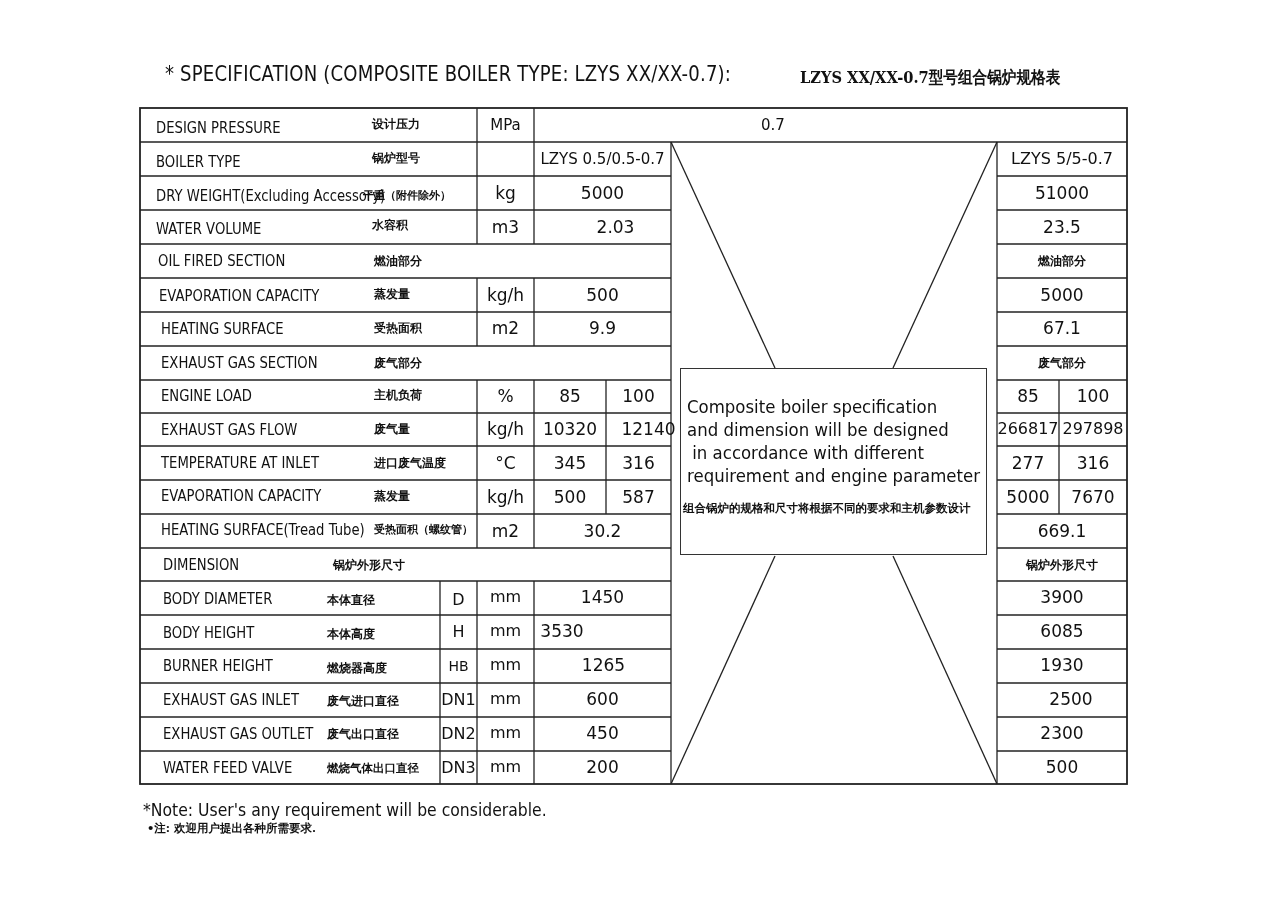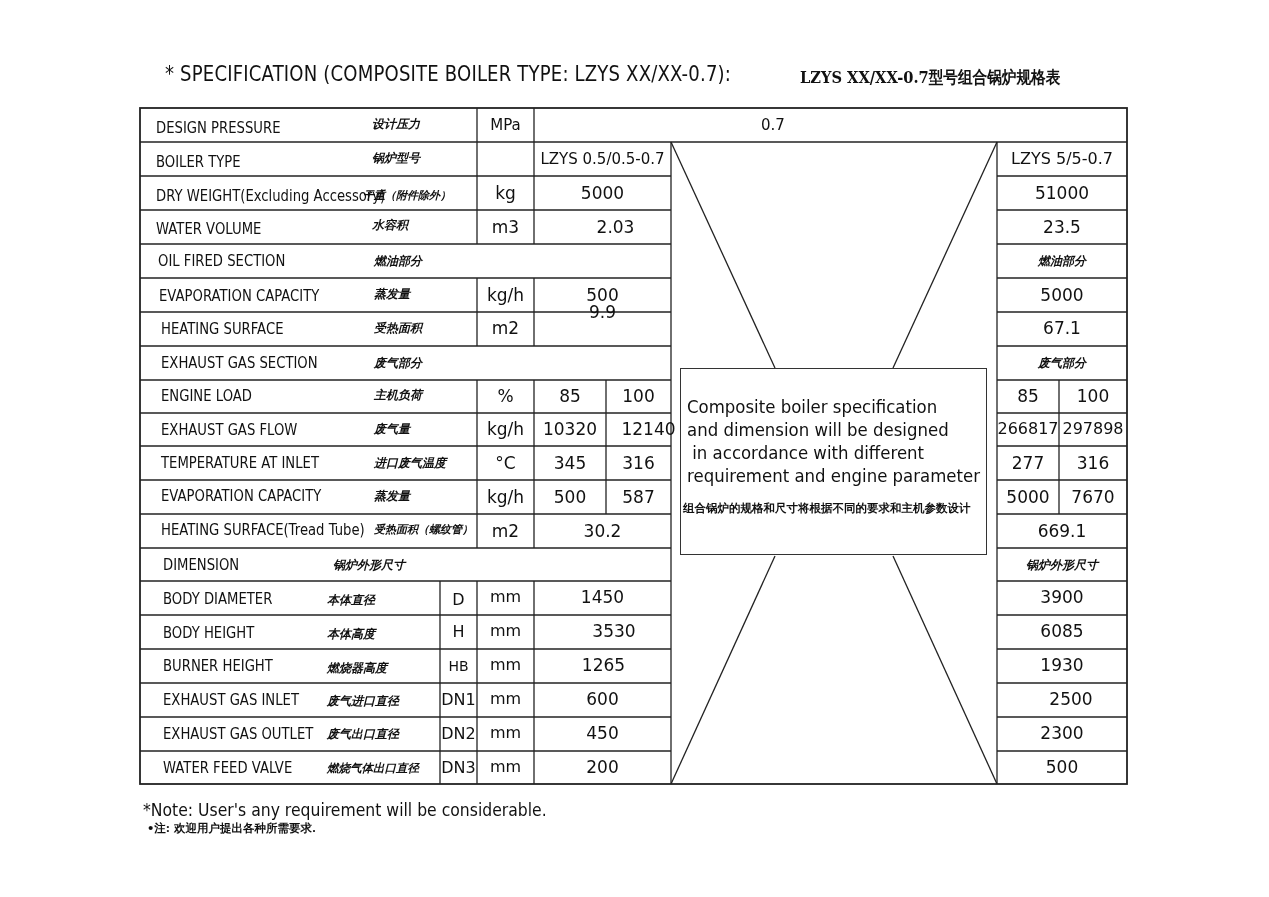--- a/index.html
+++ b/index.html
@@ -6,21 +6,21 @@
   body { width:1269px; height:897px; position:relative; overflow:hidden;
          font-family:"DejaVu Sans", sans-serif; color:#111; }
   .title { position:absolute; left:165px; top:62px; font-size:21px; letter-spacing:0.2px;
            font-family:"DejaVu Sans", sans-serif; transform:scaleX(0.86); transform-origin:left; white-space:nowrap; }
   .title-cn { position:absolute; left:800px; top:66px; font-size:17px; font-weight:bold;
               font-family:"DejaVu Serif", serif; white-space:nowrap; transform:scaleX(0.86); transform-origin:left; }
   .grid { position:absolute; left:0; top:0; width:1269px; height:897px; }
   .t { position:absolute; font-size:15px; white-space:nowrap; line-height:18px;
        transform:scaleX(0.88); transform-origin:left center; }
   .cn { position:absolute; font-size:12px; font-weight:bold; white-space:nowrap; line-height:16px;
-        font-family:"DejaVu Serif", serif;font-style:italic; }
+        font-family:"DejaVu Serif", serif; }
   .v { position:absolute; font-size:17px; text-align:center; line-height:20px; white-space:nowrap; }
   .note-box { position:absolute; left:680px; top:368px; width:307px; height:187px;
               background:#fff; border:1px solid #333; box-sizing:border-box; }
   .note-en { position:absolute; left:6px; top:26px; font-size:18px; line-height:23px; white-space:pre;
              transform:scaleX(0.92); transform-origin:left; }
   .note-cn { position:absolute; left:2px; top:132px; font-size:11.5px; font-weight:bold;
              font-family:"DejaVu Serif", serif; white-space:nowrap; }
   .foot-en { position:absolute; left:143px; top:800px; font-size:17px; white-space:nowrap;
              transform:scaleX(0.92); transform-origin:left; }
   .foot-cn { position:absolute; left:147px; top:821px; font-size:11.5px; font-weight:bold;
@@ -131,21 +131,21 @@
 
 <div class="t" style="left:159px;top:287px">EVAPORATION CAPACITY</div>
 <div class="cn" style="left:374px;top:286px">蒸发量</div>
 <div class="v" style="left:477px;top:285px;width:57px">kg/h</div>
 <div class="v" style="left:534px;top:285px;width:137px">500</div>
 <div class="v" style="left:997px;top:285px;width:130px">5000</div>
 
 <div class="t" style="left:161px;top:320px">HEATING SURFACE</div>
 <div class="cn" style="left:374px;top:320px">受热面积</div>
 <div class="v" style="left:477px;top:318px;width:57px">m2</div>
-<div class="v" style="left:534px;top:302px;width:137px">9.9</div>
+<div class="v" style="left:534px;top:318px;width:137px">9.9</div>
 <div class="v" style="left:997px;top:318px;width:130px">67.1</div>
 
 <div class="t" style="left:161px;top:354px">EXHAUST GAS SECTION</div>
 <div class="cn" style="left:374px;top:355px">废气部分</div>
 <div class="cn" style="left:997px;top:355px;width:130px;text-align:center">废气部分</div>
 
 <div class="t" style="left:161px;top:387px">ENGINE LOAD</div>
 <div class="cn" style="left:374px;top:387px">主机负荷</div>
 <div class="v" style="left:477px;top:386px;width:57px">%</div>
 <div class="v" style="left:534px;top:386px;width:72px">85</div>
@@ -191,21 +191,21 @@
 <div class="cn" style="left:327px;top:592px">本体直径</div>
 <div class="v" style="left:440px;top:590px;width:37px;font-size:16px">D</div>
 <div class="v" style="left:477px;top:587px;width:57px;font-size:16px">mm</div>
 <div class="v" style="left:534px;top:587px;width:137px">1450</div>
 <div class="v" style="left:997px;top:587px;width:130px">3900</div>
 
 <div class="t" style="left:163px;top:624px">BODY HEIGHT</div>
 <div class="cn" style="left:327px;top:626px">本体高度</div>
 <div class="v" style="left:440px;top:622px;width:37px;font-size:16px">H</div>
 <div class="v" style="left:477px;top:621px;width:57px;font-size:16px">mm</div>
-<div class="v" style="left:554px;top:621px;width:120px">3530</div>
+<div class="v" style="left:502px;top:621px;width:120px">3530</div>
 <div class="v" style="left:997px;top:621px;width:130px">6085</div>
 
 <div class="t" style="left:163px;top:657px">BURNER HEIGHT</div>
 <div class="cn" style="left:327px;top:660px">燃烧器高度</div>
 <div class="v" style="left:440px;top:656px;width:37px;font-size:14px">HB</div>
 <div class="v" style="left:477px;top:655px;width:57px;font-size:16px">mm</div>
 <div class="v" style="left:534px;top:655px;width:139px">1265</div>
 <div class="v" style="left:997px;top:655px;width:130px">1930</div>
 
 <div class="t" style="left:163px;top:691px">EXHAUST GAS INLET</div>

